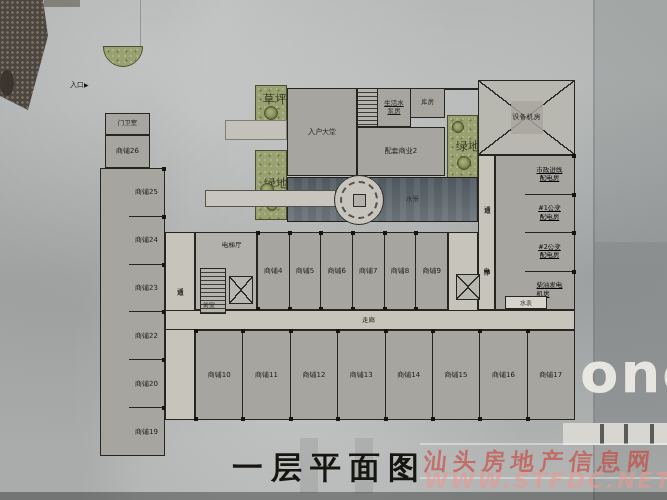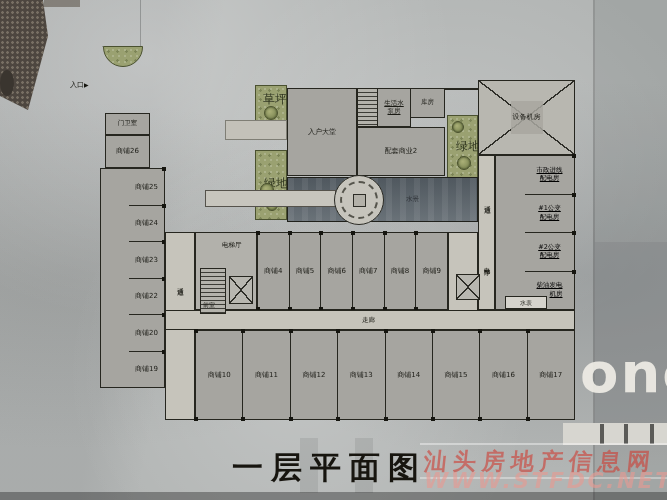--- a/index.html
+++ b/index.html
@@ -93,21 +93,21 @@
   </div>
 
   <div class="abs lawn" style="left:103px;top:46px;width:40px;height:21px;border-radius:0 0 40px 40px;"></div>
 
   <div class="abs room" style="left:105px;top:113px;width:45px;height:22px;font-size:6.5px;">
     <span>门卫室</span>
   </div>
   <div class="abs room" style="left:105px;top:135px;width:45px;height:33px;">
     <span>商铺26</span>
   </div>
-  <div class="abs lcol" style="left:100px;top:168px;width:65px;height:220px;padding-left:28px;">
+  <div class="abs lcol" style="left:100px;top:168px;width:65px;height:288px;padding-left:28px;">
 
       <div class="lrow">
         <span class="shoplbl">商铺25</span>
       </div>
 
       <div class="lrow">
         <span class="shoplbl">商铺24</span>
       </div>
 
       <div class="lrow">
@@ -195,21 +195,21 @@
       </div>
 
       <div class="lrow">
         <span class="twoLine" style="text-align:center;">
           <span>#2公变</span>
           <span>配电房</span>
         </span>
       </div>
 
       <div class="lrow">
-        <span class="twoLine" style="text-align:right;">
+        <span class="twoLine" style="text-align:left;">
           <span>柴油发电</span>
           <span>机房</span>
         </span>
       </div>
     </div>
   <div class="abs room" style="left:505px;top:296px;width:42px;height:13px;font-size:6px;background:#d5d3cc;z-index:3;">
     <span>水表</span>
   </div>
   <div class="abs hall" style="left:448px;top:232px;width:30px;height:98px;"></div>
   <div class="abs xbox" style="left:456px;top:274px;width:24px;height:26px;z-index:3;"></div>

